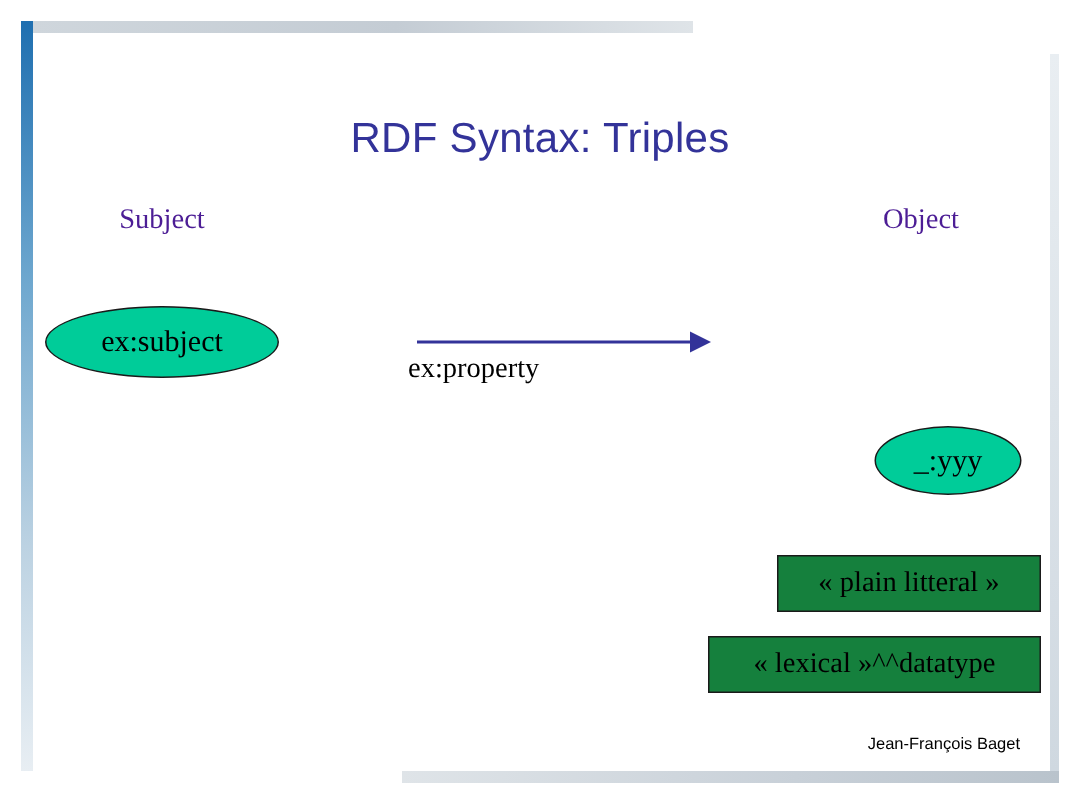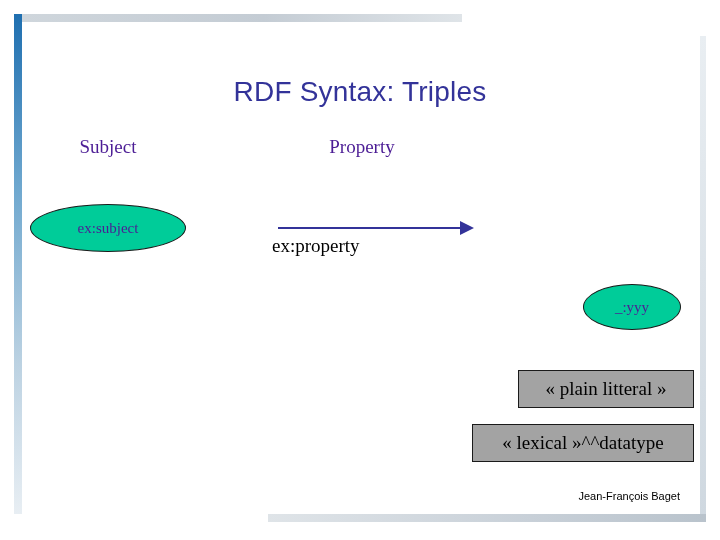--- a/index.html
+++ b/index.html
@@ -82,22 +82,22 @@
 
   
   .node {
     position: absolute;
     background: #00cc99;
     border: 1px solid #1a1a1a;
     border-radius: 50%;
     display: flex;
     align-items: center;
     justify-content: center;
-    font-size: 15px;
-    color: #4c1d95;
+    font-size: 20px;
+    color: #000000;
     white-space: nowrap;
   }
   .node-subject { left: 30px;  top: 204px; width: 154px; height: 46px; }
   .node-object  { left: 543px; top: 204px; width: 146px; height: 46px; }
   .node-bnode   { left: 54px;  top: 288px; width: 98px;  height: 46px; }
   .node-yyy     { left: 583px; top: 284px; width: 96px;  height: 44px; }
 
   
   .arrow-line {
     position: absolute;
@@ -124,21 +124,21 @@
     width: 196px;
     text-align: left;
     font-size: 19px;
     color: #000000;
     white-space: nowrap;
   }
 
   
   .literal {
     position: absolute;
-    background: #a3a3a3;
+    background: #15803d;
     border: 1px solid #1a1a1a;
     display: flex;
     align-items: center;
     justify-content: center;
     font-size: 19px;
     color: #000000;
     white-space: nowrap;
   }
   .literal-plain   { left: 518px; top: 370px; width: 174px; height: 36px; }
   .literal-typed   { left: 472px; top: 424px; width: 220px; height: 36px; }
@@ -162,21 +162,21 @@
 <div id="slide">
 
   <div class="bar-top"></div>
   <div class="bar-left"></div>
   <div class="bar-right"></div>
   <div class="bar-bottom"></div>
 
   <div class="title">RDF Syntax: Triples</div>
 
   <div class="col-head col-subject">Subject</div>
-  <div class="col-head col-property">Property</div>
+  <div class="col-head col-object">Object</div>
 
   <div class="node node-subject">ex:subject</div>
   <div class="node node-yyy">_:yyy</div>
 
   <div class="arrow-line"></div>
   <div class="arrow-head"></div>
   <div class="arrow-label">ex:property</div>
 
   <div class="literal literal-plain">« plain litteral »</div>
   <div class="literal literal-typed">« lexical »^^datatype</div>

